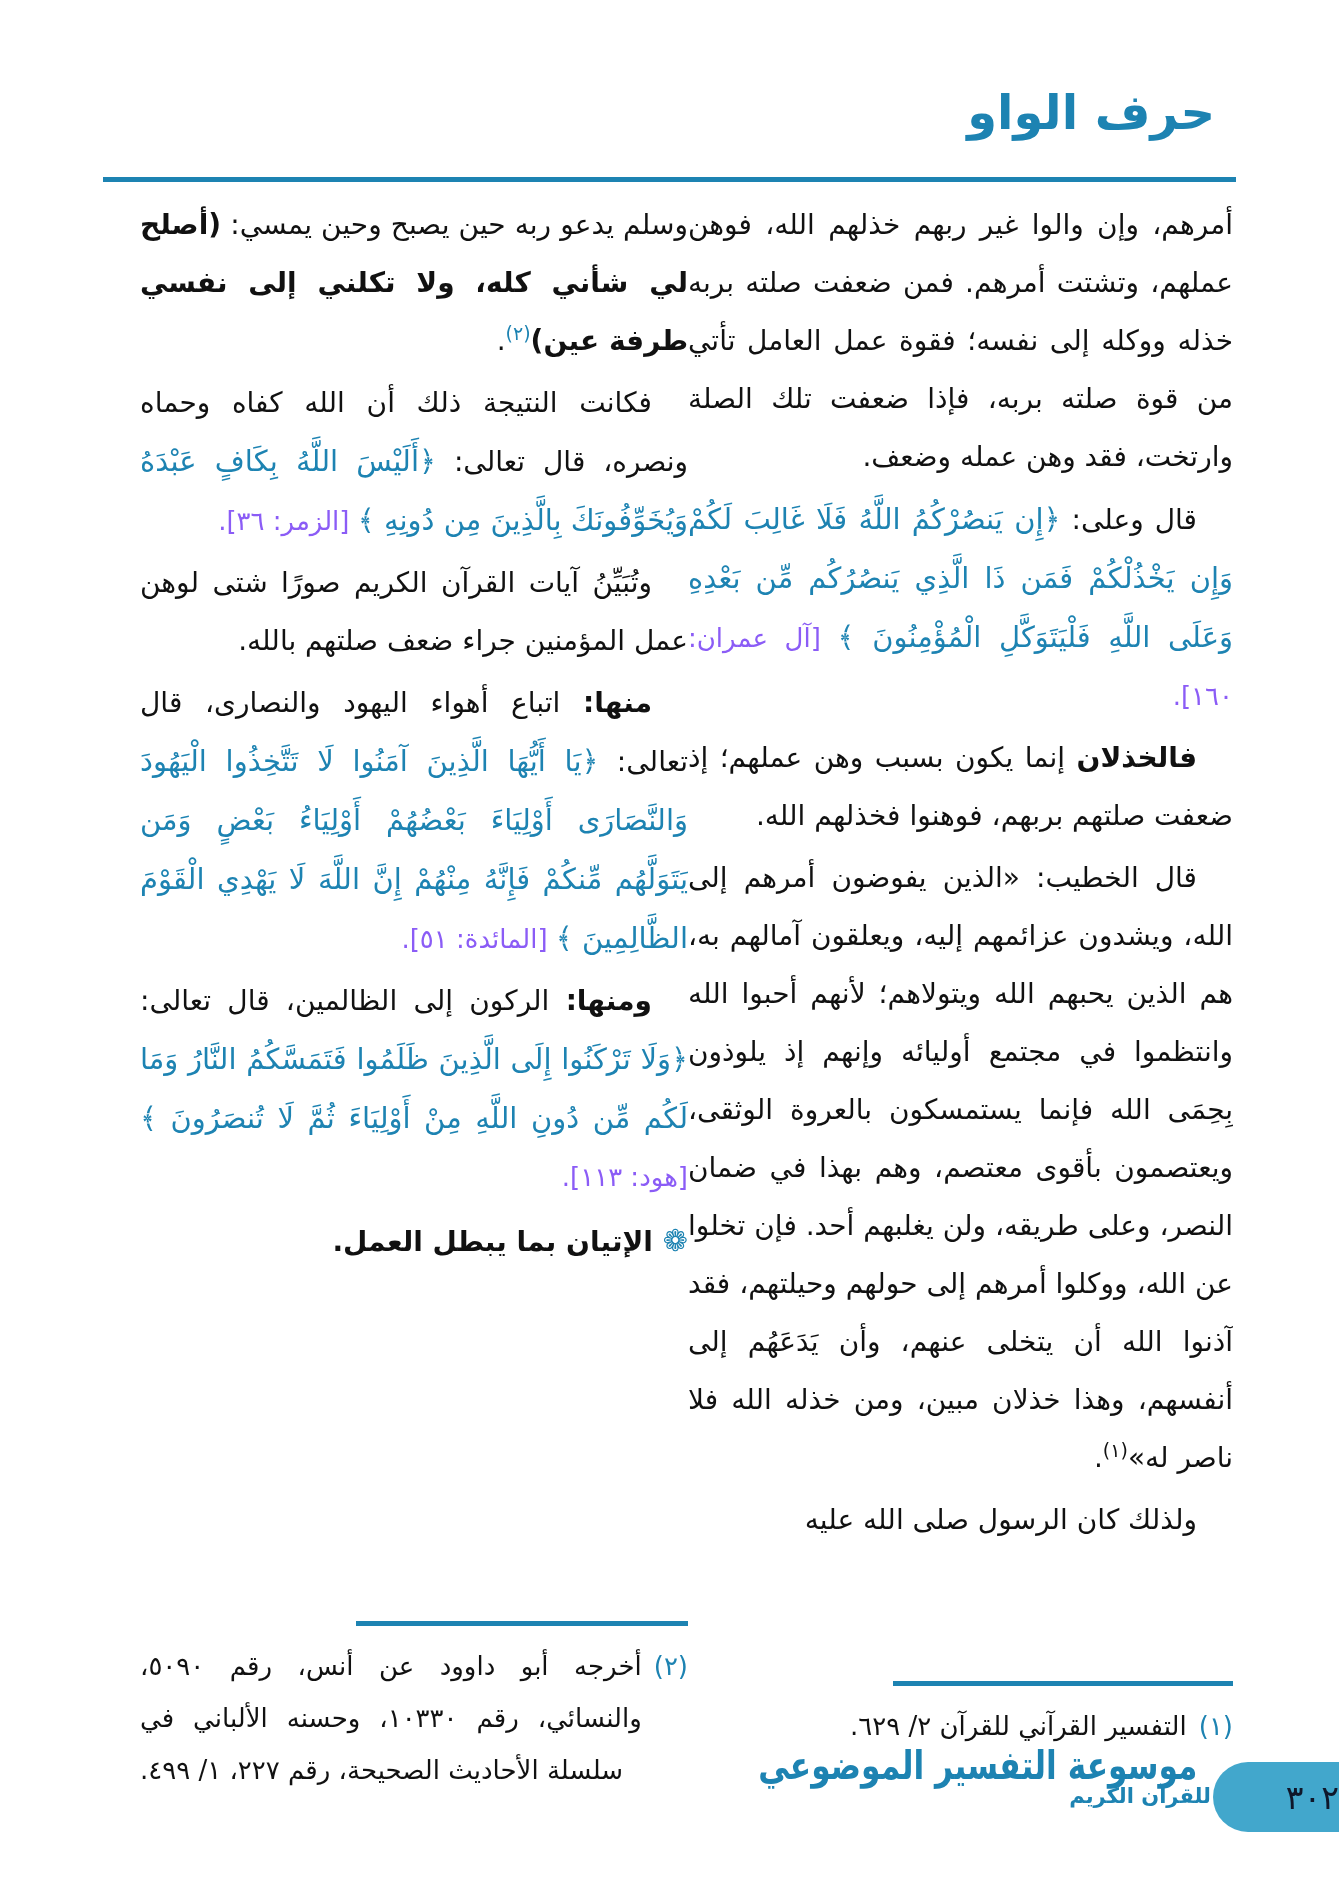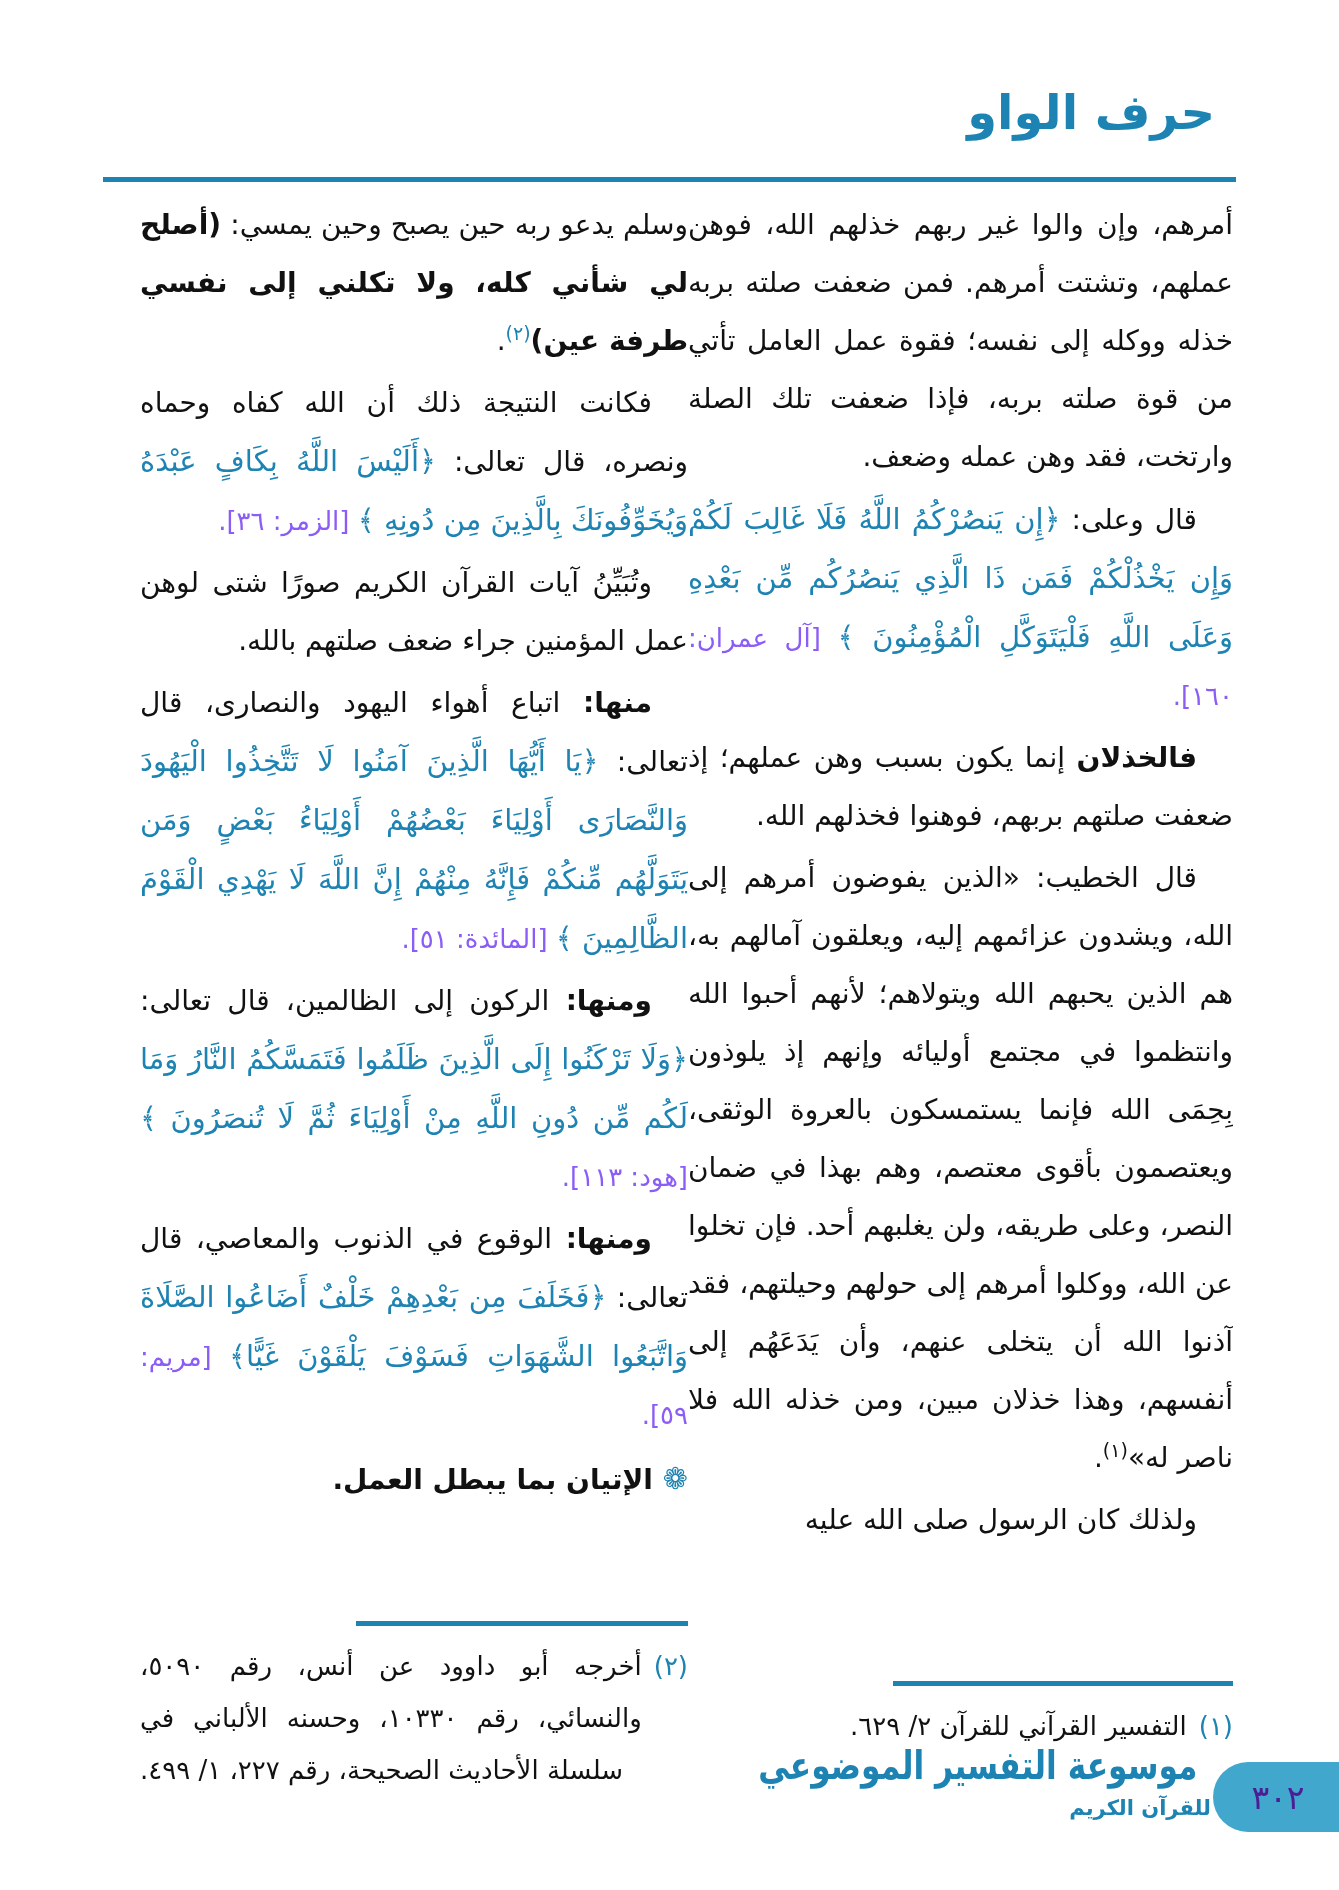--- a/index.html
+++ b/index.html
@@ -49,26 +49,26 @@
   .fn-text.last-left { text-align-last:left; }
   
   .logo {
     position:absolute; top:1742px; right:128px; width:340px;
     text-align:right; color:#1d83b2;
   }
   .logo-main {
     font-size:34px; font-weight:bold; white-space:nowrap;
     transform:scale(0.92,1.15); transform-origin:center top;
   }
-  .logo-sub { font-size:21px; font-weight:bold; margin-top:14px; }
+  .logo-sub { font-size:21px; font-weight:bold; margin-top:2px; }
   .page-pill {
     position:absolute; top:1762px; right:0; width:122px; height:70px;
     background:#42a7cc; border-radius:35px 0 0 35px;
-    display:flex; align-items:center; justify-content:center;
-    color:#4c1d95; font-size:33px; padding-left:4px;
+    display:flex; align-items:center; 
+    color:#0f172a; font-size:33px; padding-left:4px;
   }
 </style>
 </head>
 <body>
 
 <div class="page">
 
   <div class="chapter-title">حرف الواو</div>
   <div class="header-rule"></div>
 
@@ -89,21 +89,20 @@
     </div>
   </section>
 
   <section class="col col-left">
     <div class="body">
       <p class="para"><span>وسلم يدعو ربه حين يصبح وحين يمسي: </span><span class="bold">(أصلح لي شأني كله، ولا تكلني إلى نفسي طرفة عين)</span><sup class="fn-sup blue">(٢)</sup><span>.</span></p>
       <p class="para indent"><span>فكانت النتيجة ذلك أن الله كفاه وحماه ونصره، قال تعالى: </span><span class="verse">﴿أَلَيْسَ اللَّهُ بِكَافٍ عَبْدَهُ وَيُخَوِّفُونَكَ بِالَّذِينَ مِن دُونِهِ ﴾</span><span class="ref"> [الزمر: ٣٦].</span></p>
       <p class="para indent">وتُبَيِّنُ آيات القرآن الكريم صورًا شتى لوهن عمل المؤمنين جراء ضعف صلتهم بالله.</p>
       <p class="para indent"><span class="bold">منها:</span><span> اتباع أهواء اليهود والنصارى، قال تعالى: </span><span class="verse">﴿يَا أَيُّهَا الَّذِينَ آمَنُوا لَا تَتَّخِذُوا الْيَهُودَ وَالنَّصَارَى أَوْلِيَاءَ بَعْضُهُمْ أَوْلِيَاءُ بَعْضٍ وَمَن يَتَوَلَّهُم مِّنكُمْ فَإِنَّهُ مِنْهُمْ إِنَّ اللَّهَ لَا يَهْدِي الْقَوْمَ الظَّالِمِينَ ﴾</span><span class="ref"> [المائدة: ٥١].</span></p>
       <p class="para indent"><span class="bold">ومنها:</span><span> الركون إلى الظالمين، قال تعالى: </span><span class="verse">﴿وَلَا تَرْكَنُوا إِلَى الَّذِينَ ظَلَمُوا فَتَمَسَّكُمُ النَّارُ وَمَا لَكُم مِّن دُونِ اللَّهِ مِنْ أَوْلِيَاءَ ثُمَّ لَا تُنصَرُونَ ﴾</span><span class="ref"> [هود: ١١٣].</span></p>
-      <p class="para indent"><span class="bold">ومنها:</span><span> الوقوع في الذنوب والمعاصي، قال تعالى: </span><span class="verse">﴿فَخَلَفَ مِن بَعْدِهِمْ خَلْفٌ أَضَاعُوا الصَّلَاةَ وَاتَّبَعُوا الشَّهَوَاتِ فَسَوْفَ يَلْقَوْنَ غَيًّا﴾</span><span class="ref"> [مريم: ٥٩].</span></p>
       <p class="para heading"><span class="rosette">❁</span><span>الإتيان بما يبطل العمل.</span></p>
     </div>
     <div class="fn-area">
       <div class="fn-rule left-col"></div>
       <div class="footnote">
         <span class="fn-mark">(٢)</span>
         <div class="fn-text last-left">أخرجه أبو داوود عن أنس، رقم ٥٠٩٠، والنسائي، رقم ١٠٣٣٠، وحسنه الألباني في سلسلة الأحاديث الصحيحة، رقم ٢٢٧، ١/ ٤٩٩.</div>
       </div>
     </div>
   </section>

